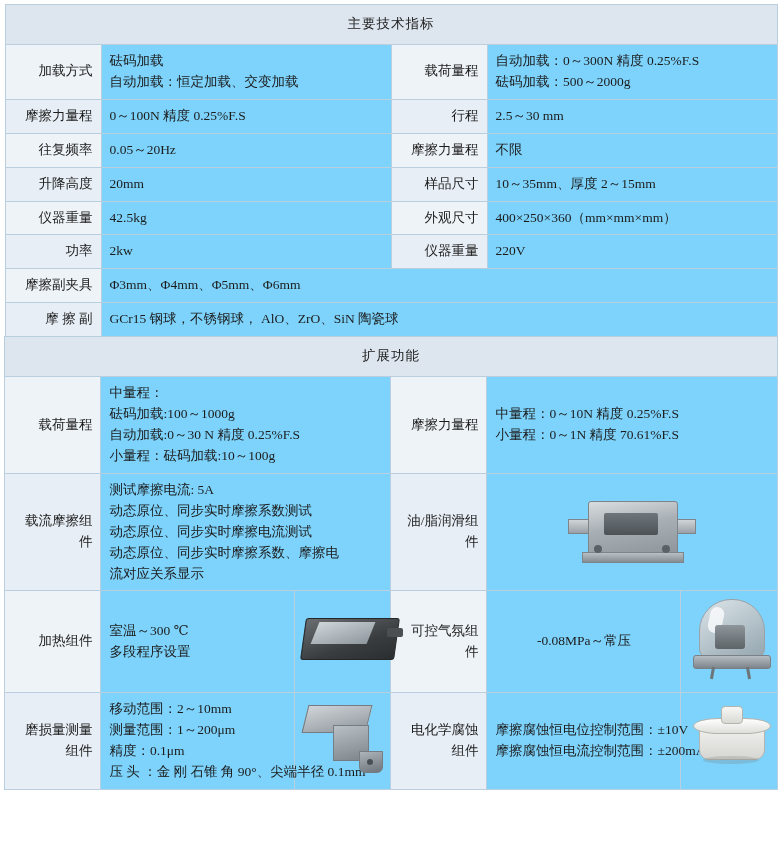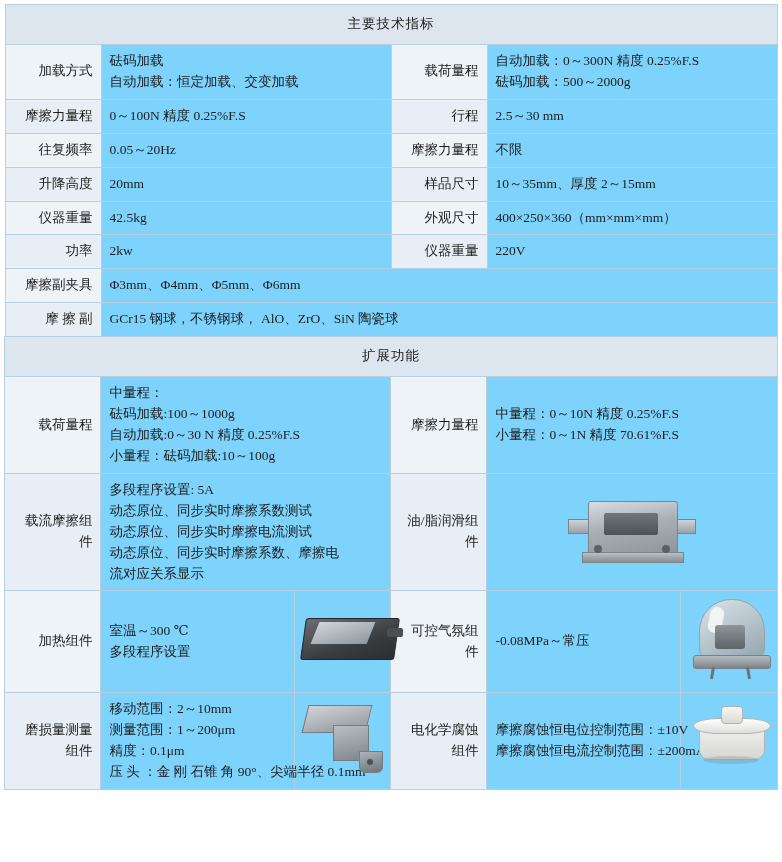--- a/index.html
+++ b/index.html
@@ -53,21 +53,21 @@
     display: block;
     white-space: nowrap;
   }
   .row-shade td {
     background: #f4f8fb;
   }
   .row-shade td.label, .row-shade td.label-wide {
     background: #e7eef5 !important;
   }
   .center {
-    text-align: left;
+    text-align: center;
   }
   .img-cell {
     text-align: center;
     vertical-align: middle;
     padding: 4px !important;
   }
   
   .photo {
     display: inline-block;
     position: relative;
@@ -302,21 +302,21 @@
         <td class="label">摩擦力量程</td>
         <td class="val" colspan="2">
           <span class="line">中量程：0～10N  精度 0.25%F.S</span>
           <span class="line">小量程：0～1N  精度 70.61%F.S</span>
         </td>
       </tr>
 
       <tr class="row-shade">
         <td class="label">载流摩擦组件</td>
         <td class="val" colspan="2">
-          <span class="line">多段程序设置: 5A</span>
+          <span class="line">测试摩擦电流: 5A</span>
           <span class="line">动态原位、同步实时摩擦系数测试</span>
           <span class="line">动态原位、同步实时摩擦电流测试</span>
           <span class="line">动态原位、同步实时摩擦系数、摩擦电</span>
           <span class="line">流对应关系显示</span>
         </td>
         <td class="label">油/脂润滑组件</td>
         <td class="img-cell" colspan="2">
           <span class="photo ph-fixture">
             <span class="armL"></span><span class="armR"></span>
             <span class="body"></span><span class="inner"></span>

